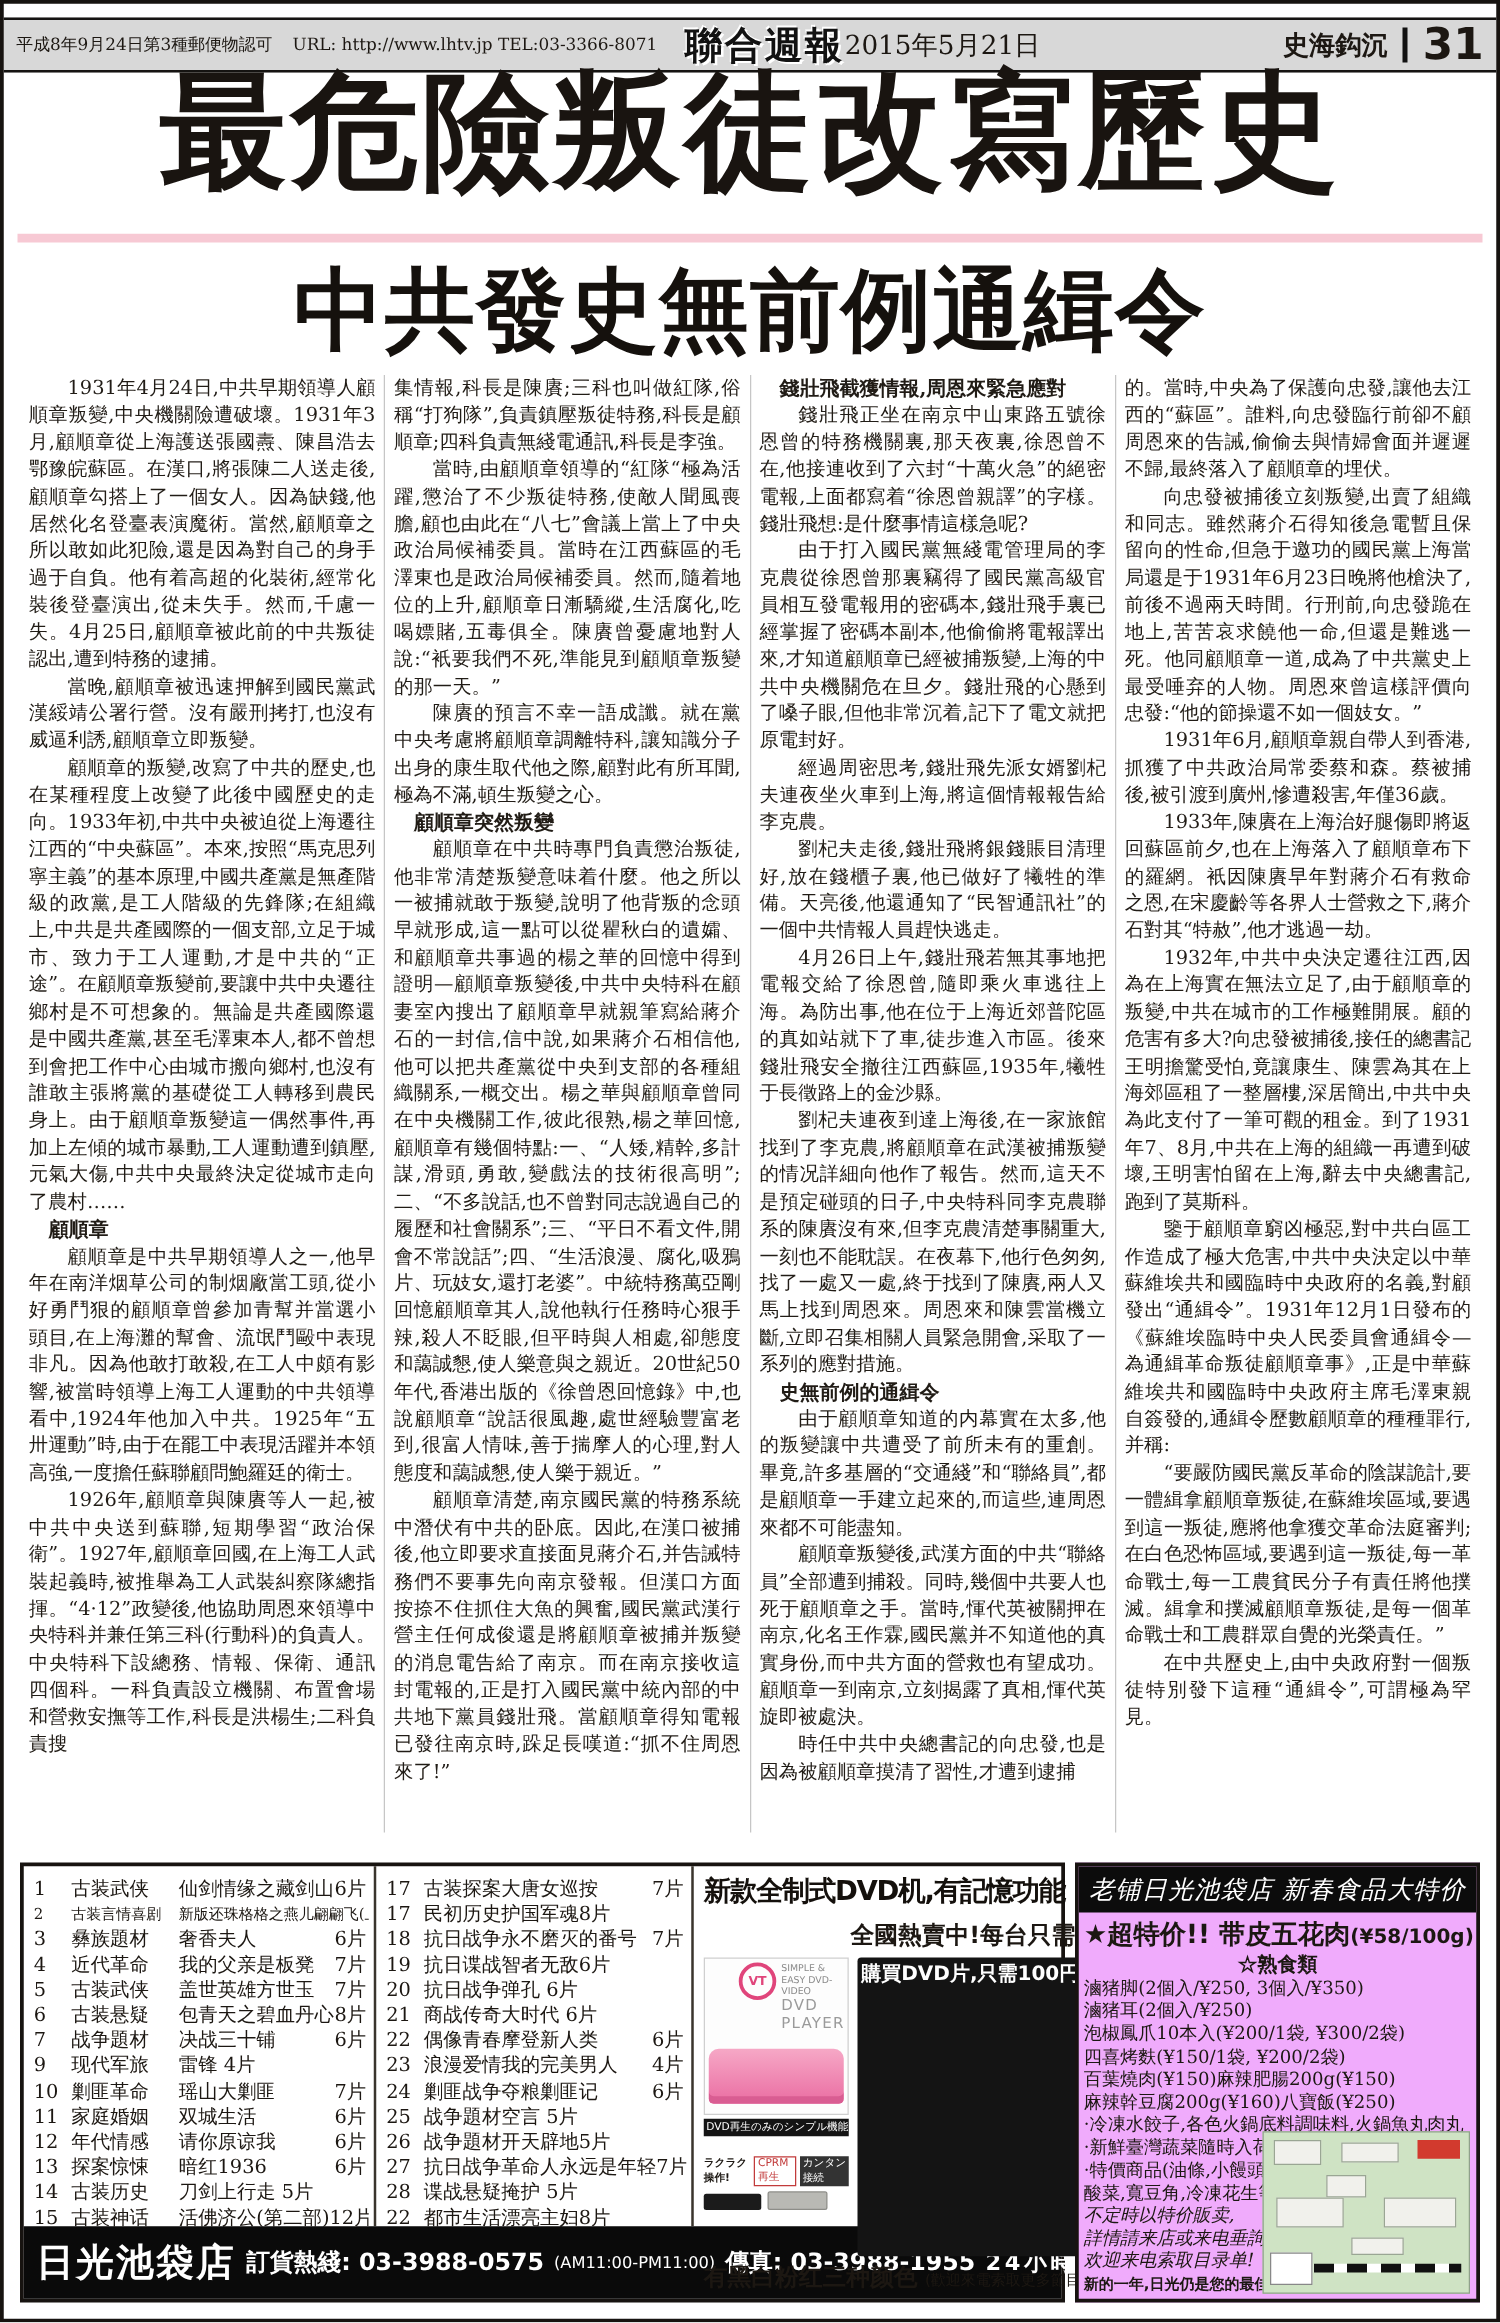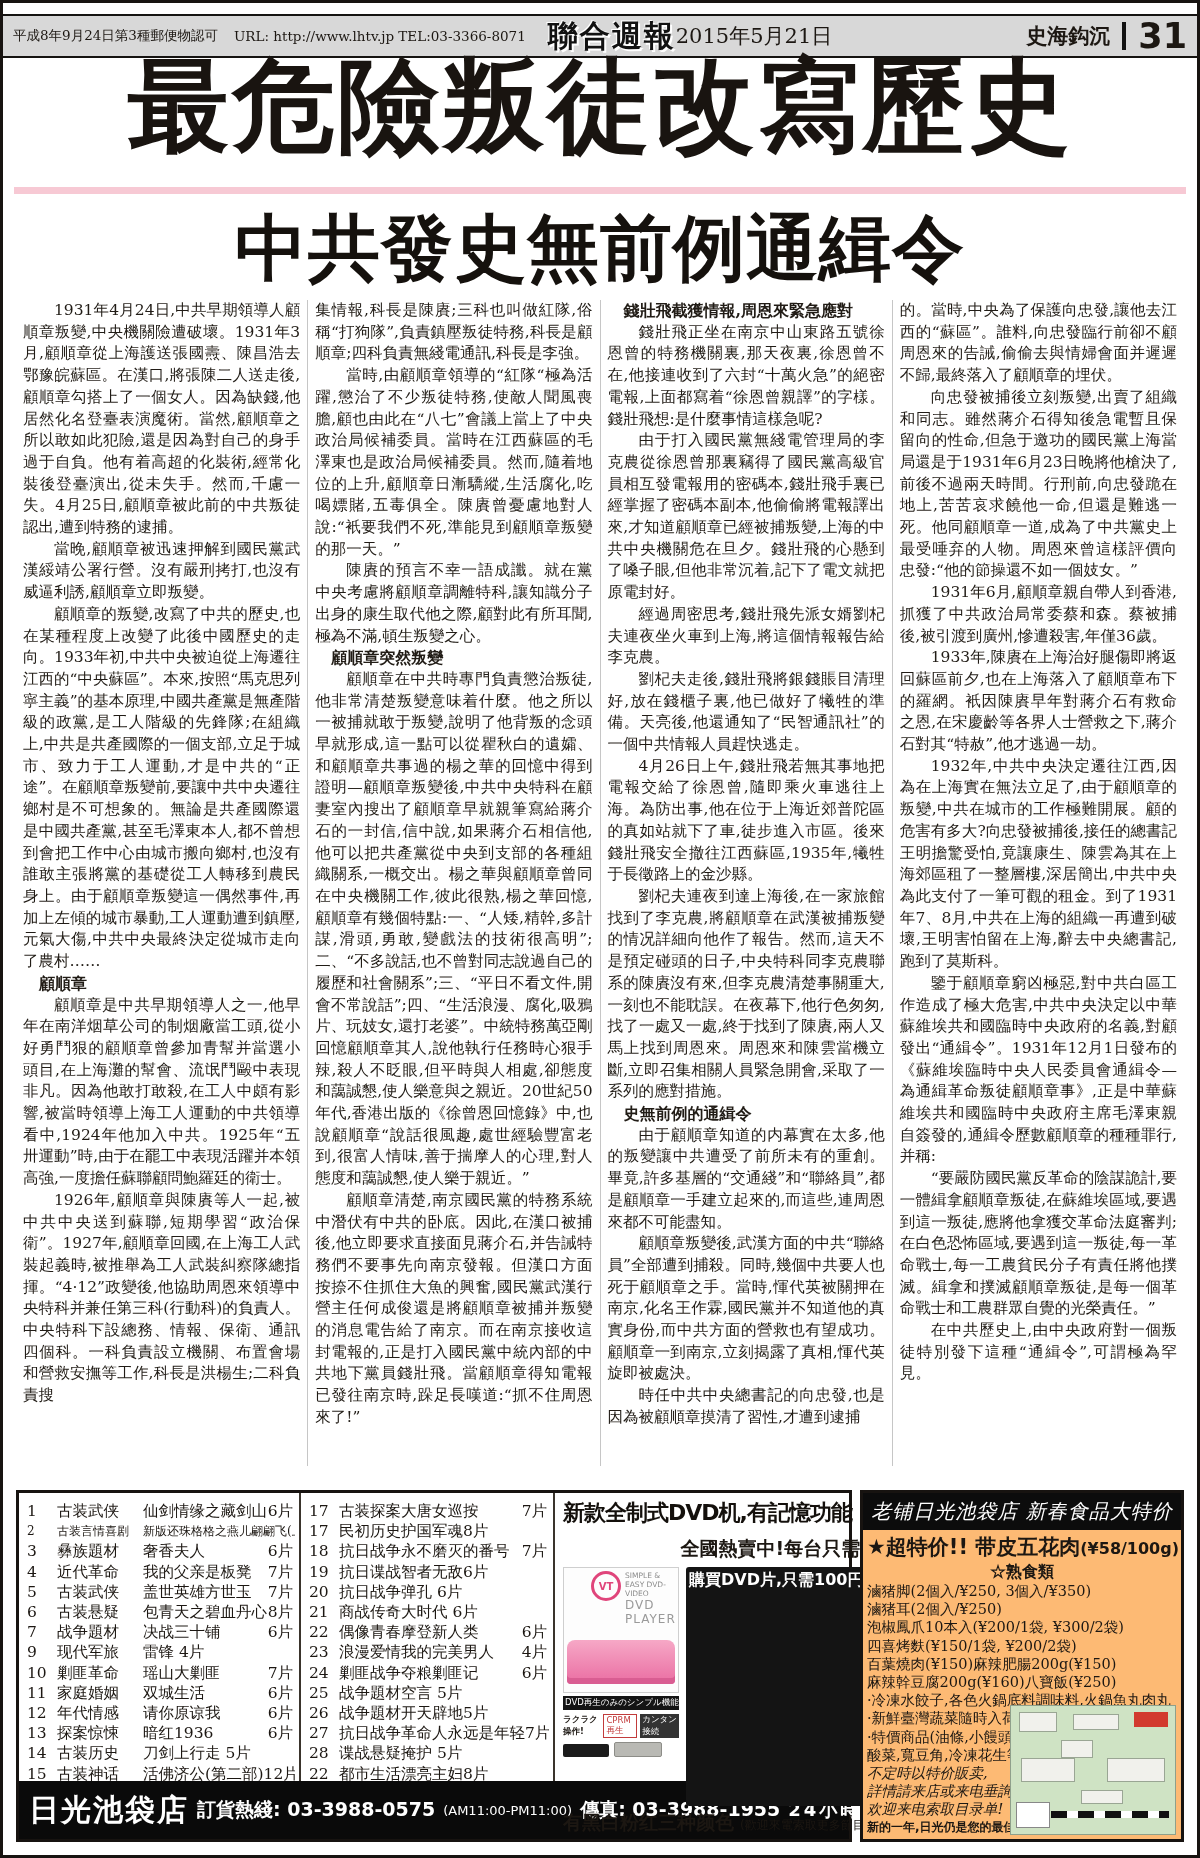--- a/index.html
+++ b/index.html
@@ -61,21 +61,21 @@
   .player-card{background:#fdfdfd;border:1px solid #cfcfcf;height:118px;position:relative;
                padding:3px;overflow:hidden;}
   .pc-top{display:flex;gap:4px;align-items:flex-start;}
   .vt-logo{width:24px;height:24px;border:3px solid #e0457b;border-radius:50%;color:#e0457b;
            font-weight:900;font-size:10px;display:flex;align-items:center;justify-content:center;flex:none;margin-left:24px;}
   .simple-easy{font-size:7.5px;color:#8a8a8a;display:block;}
   .dvdplayer-text{font-size:12px;color:#9a9a9a;letter-spacing:1px;display:block;}
   .player-body{height:44px;margin-top:14px;background:linear-gradient(#f6a8c6,#ea6da2);
                border-radius:8px 8px 4px 4px;box-shadow:inset 0 -6px 0 #d95d92;}
   .jp-banner{background:#141414;color:#fff;font-size:8.5px;padding:1px 2px;margin-top:3px;white-space:nowrap;overflow:hidden;}
-  .jp-row{display:flex;gap:3px;align-items:center;margin-top:4px;}
+  .jp-row{display:flex;gap:3px;align-items:center;margin-top:16px;}
   .jp-op{font-size:8.5px;font-weight:bold;}
   .cprm{border:1px solid #c23b3b;color:#c23b3b;font-size:8.5px;padding:0 2px;}
   .kantan{background:#333;color:#fff;font-size:8.5px;padding:0 2px;}
   .mini-players{display:flex;gap:5px;margin-top:4px;align-items:flex-end;}
   .mini{width:46px;height:13px;border-radius:2px;}
   .mini.dark{background:#1b1b1b;}
   .mini.light{background:#b9b9b4;border:1px solid #8d8d88;}
   .dvd-rightcol{flex:1;display:flex;flex-direction:row;gap:5px;min-width:0;}
   .offer-badge{background:#141414;color:#fff;font-weight:900;font-size:16px;padding:3px 3px;
                text-align:center;border-radius:3px;white-space:nowrap;}
@@ -87,21 +87,21 @@
 
   #hotline{height:58px;background:#0a0a0a;color:#fff;display:flex;align-items:center;
            padding:0 10px;gap:8px;font-family:"DejaVu Sans",sans-serif;white-space:nowrap;
            justify-content:space-between;}
   .hl-store{font-size:30px;font-weight:900;letter-spacing:2px;}
   .hl-order{font-size:19px;font-weight:900;}
   .hl-hours{font-size:13px;}
   .hl-fax{font-size:19px;font-weight:900;}
   .hl-open{font-size:18px;font-weight:700;letter-spacing:3px;}
 
-  #grocery{flex:1;border:3px solid #171310;position:relative;background:#fdba74;
+  #grocery{flex:1;border:3px solid #171310;position:relative;background:#f0abfc;
            display:flex;flex-direction:column;overflow:hidden;}
   .g-band{background:#0c0c0c;color:#fff;font-size:20px;font-style:italic;letter-spacing:1px;
           text-align:center;padding:5px 2px;white-space:nowrap;}
   .g-special{font-size:21px;font-weight:900;font-family:"DejaVu Sans",sans-serif;
              padding:3px 2px 1px 4px;white-space:nowrap;}
   .g-special .g-sp-price{font-size:16px;}
   .g-sect{text-align:center;font-size:16px;font-weight:700;line-height:20px;}
   .g-content{position:relative;flex:1;padding:0 2px 2px 4px;}
   .g-item{font-size:14.5px;line-height:18.2px;white-space:nowrap;}
   .g-note{font-size:14.5px;font-style:italic;line-height:18px;white-space:nowrap;}

